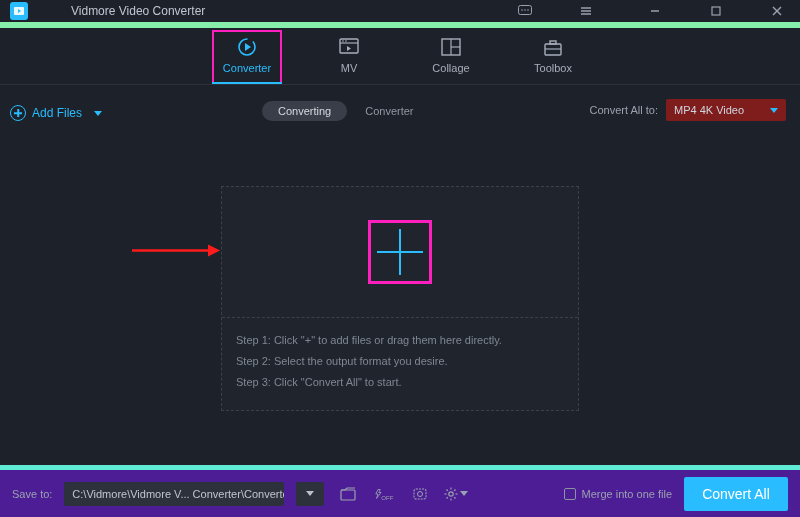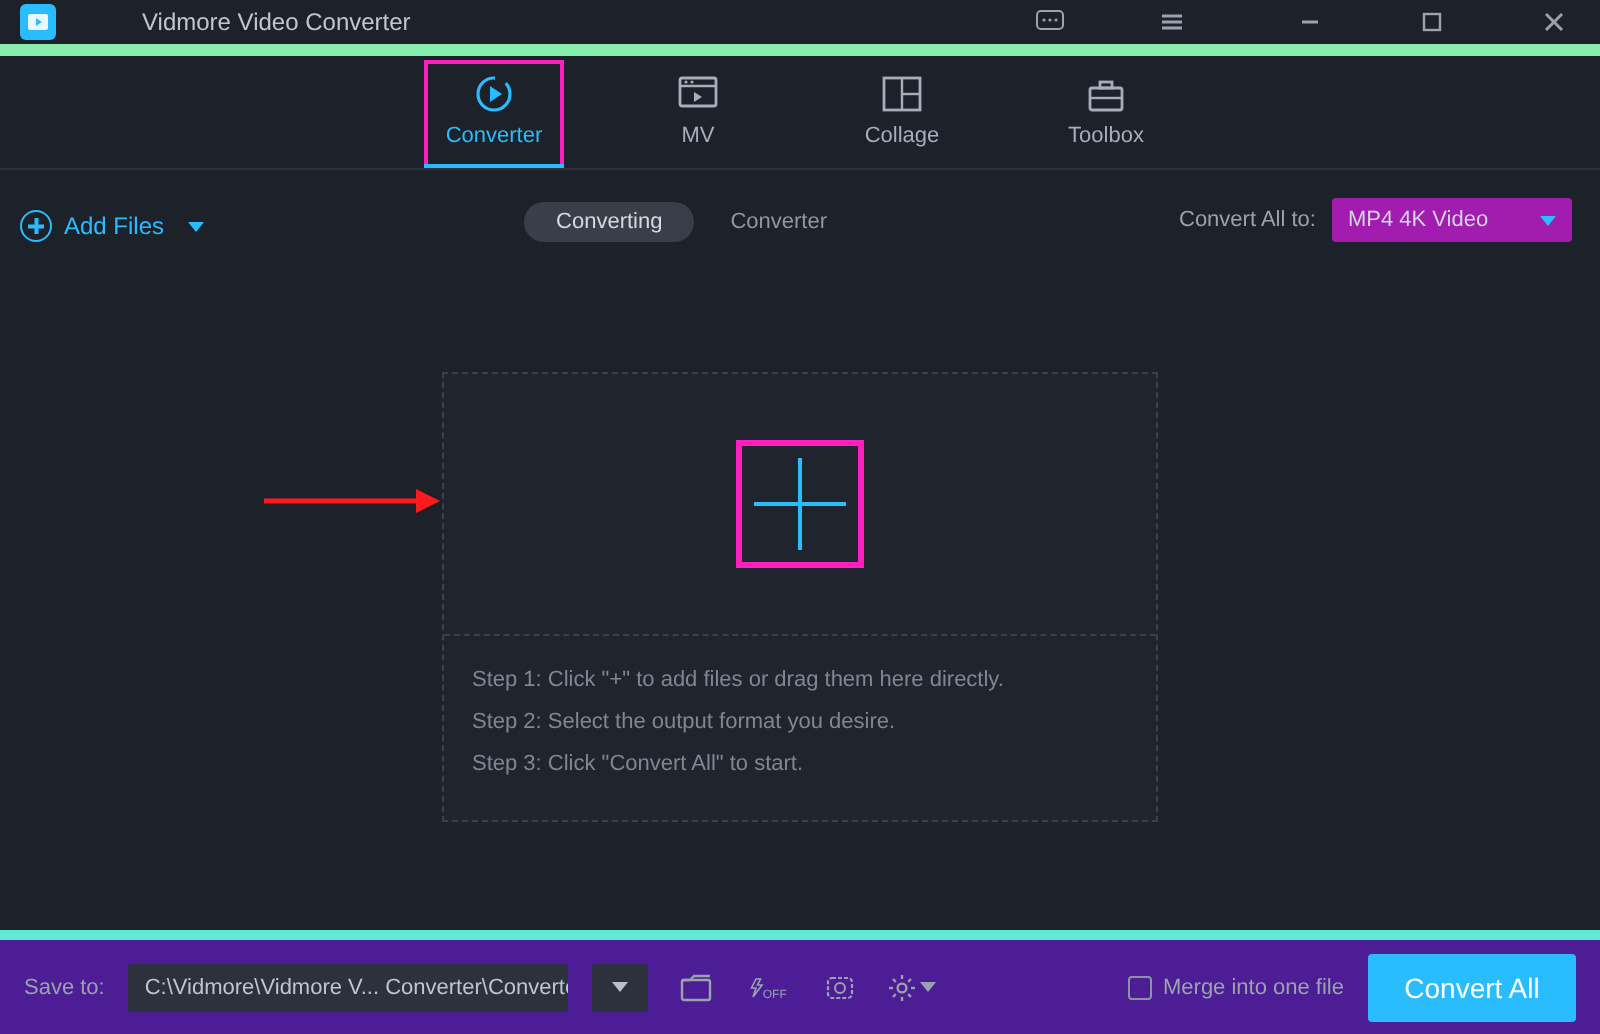--- a/index.html
+++ b/index.html
@@ -24,21 +24,21 @@
   .addfiles { display:flex; align-items:center; gap:6px; color:#29bdff; font-size:12px; cursor:pointer; }
   .addfiles .plus-circle{width:16px;height:16px;border:1.5px solid #29bdff;border-radius:50%;position:relative}
   .addfiles .plus-circle::before,.addfiles .plus-circle::after{content:"";position:absolute;background:#29bdff}
   .addfiles .plus-circle::before{left:3px;right:3px;top:50%;height:1.5px;transform:translateY(-50%)}
   .addfiles .plus-circle::after{top:3px;bottom:3px;left:50%;width:1.5px;transform:translateX(-50%)}
   .addfiles .chev{margin-left:6px}
   .seg { margin-left:auto; margin-right:auto; display:flex; align-items:center; gap:2px;margin-top:39px;}
   .seg .btn{padding:4px 16px;border-radius:12px;font-size:11px;color:#9097a3;cursor:pointer}
   .seg .btn.active{background:#3a3e48;color:#d5dae1}
   .convert-to{display:flex;align-items:center;gap:8px;font-size:11px;color:#9ba2ae}
-  .select-box{width:120px;height:22px;background:#a21caf;display:flex;align-items:center;justify-content:space-between;padding:0 8px;color:#cfd5de;cursor:pointer;border-radius:2px}
+  .select-box{width:120px;height:22px;background:#7f1d1d;display:flex;align-items:center;justify-content:space-between;padding:0 8px;color:#cfd5de;cursor:pointer;border-radius:2px}
   .select-box .chev{color:#29bdff}
 
   .workspace{position:relative;height:345px;padding:10px 60px 0;background:#1d2129;}
   .dropzone{margin:55px auto 0;width:358px;height:225px;border:1px dashed #3b404c; background:#20242c; position:relative}
   .dz-top{height:130px;display:flex;align-items:center;justify-content:center;position:relative}
   .bigplus{width:58px;height:58px;outline:3px solid #ff1fbf;display:flex;align-items:center;justify-content:center;cursor:pointer}
   .bigplus::before,.bigplus::after{content:"";position:absolute;background:#29bdff}
   .bigplus::before{width:46px;height:2px}
   .bigplus::after{height:46px;width:2px}
   .arrow-annot{position:absolute;left:-92px;top:50%;transform:translateY(-50%);}

